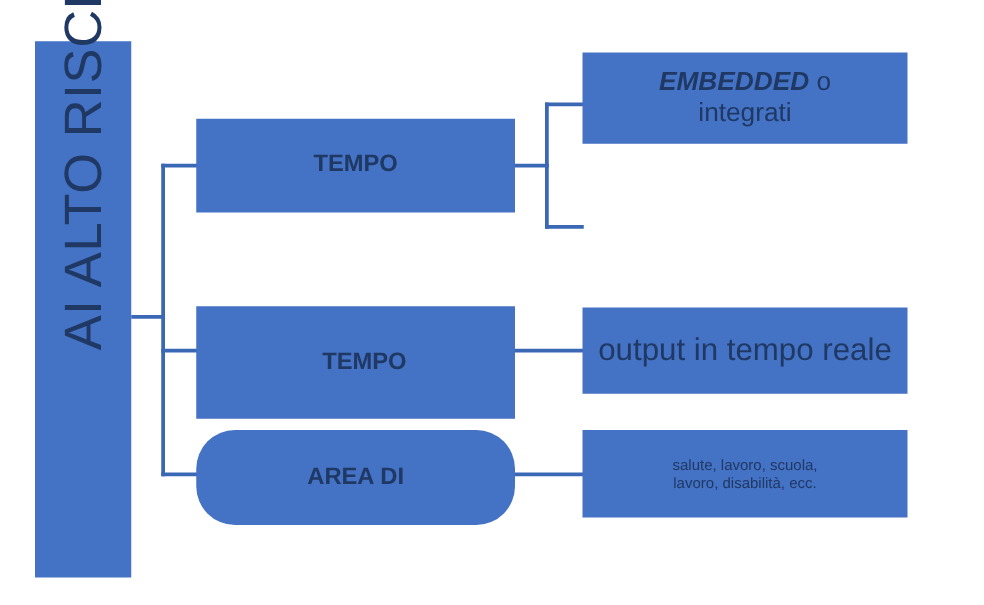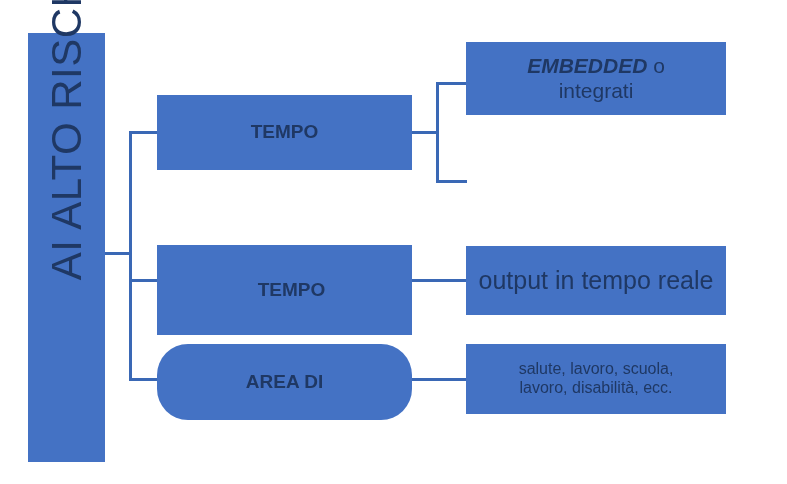--- a/index.html
+++ b/index.html
@@ -69,21 +69,21 @@
     width: 260px;
     font-size: 21px;
     font-weight: 400;
   }
   #node-embedded { top: 42px;  height: 73px; }
   #node-standalone { top: 148px; height: 70px; }
   #node-output   { top: 246px; height: 69px; }
   #node-ambiti   { top: 344px; height: 70px; }
 
   #node-output .txt { font-size: 25px; }
-  #node-ambiti .txt { font-size: 16px; }
+  #node-ambiti .txt { font-size: 12px; }
 
   .it { font-style: italic; font-weight: bold; }
 
   
   .line {
     position: absolute;
     background: #3A68B5;
   }
   .h { height: 3px; }
   .v { width: 3px; }

